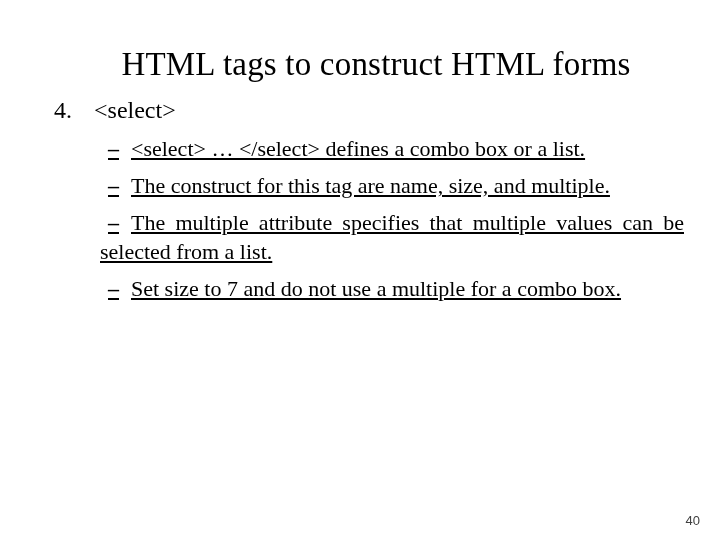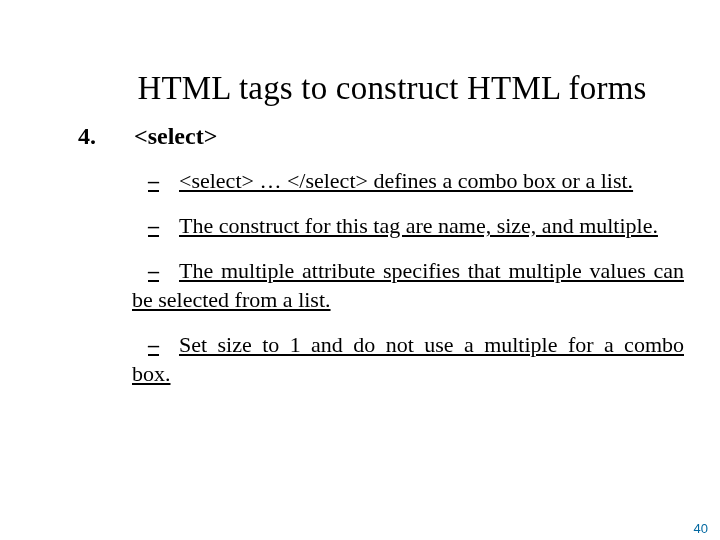--- a/index.html
+++ b/index.html
@@ -1,33 +1,33 @@
 <!DOCTYPE html>
 <html><head>
 <meta charset="utf-8">
 <style>
-  * { margin: 16px; padding: 0; box-sizing: border-box; }
+  * { margin: 8px; padding: 0; box-sizing: border-box; }
   html, body { width: 720px; height: 540px; }
   body {
     font-family: "Times New Roman", Times, serif;
     background: #ffffff;
     color: #000000;
     position: relative;
     padding: 22px 36px 0 36px;
   }
   .title {
     font-size: 33px;
     font-weight: 400;
     text-align: center;
     margin-bottom: 14px;
     letter-spacing: 0.2px;
   }
   .subhead {
     font-size: 24px;
-    font-weight: 700;
+    font-weight: 400;
     margin-bottom: 10px;
     margin-left: -6px;
   }
   .bullets {
     padding-left: 32px;
   }
   .bullet {
     font-size: 22px;
     line-height: 1.32;
     text-align: justify;
@@ -41,33 +41,33 @@
     display: inline;
     font-weight: 700;
     margin-right: 4px;
   }
   .pagenum {
     position: absolute;
     right: 28px;
     bottom: 20px;
     font-family: Arial, Helvetica, sans-serif;
     font-size: 13px;
-    color: #0369a1;
+    color: #404040;
   }
 </style>
 </head>
 <body>
 
 <h1 class="title">HTML tags to construct HTML forms</h1>
 
 <div class="subhead">
   <span>4.</span>
   <span>&lt;select&gt;</span>
 </div>
 
 <div class="bullets">
   <p class="bullet"><span class="dash">–</span><span>&lt;select&gt; … &lt;/select&gt; defines a combo box or a list.</span></p>
   <p class="bullet"><span class="dash">–</span><span>The construct for this tag are name, size, and multiple.</span></p>
   <p class="bullet"><span class="dash">–</span><span>The multiple attribute specifies that multiple values can be selected from a list.</span></p>
-  <p class="bullet"><span class="dash">–</span><span>Set size to 1 and do not use a multiple for a combo box.</span></p>
+  <p class="bullet"><span class="dash">–</span><span>Set size to 7 and do not use a multiple for a combo box.</span></p>
 </div>
 
 <div class="pagenum">40</div>
 
 </body></html>

